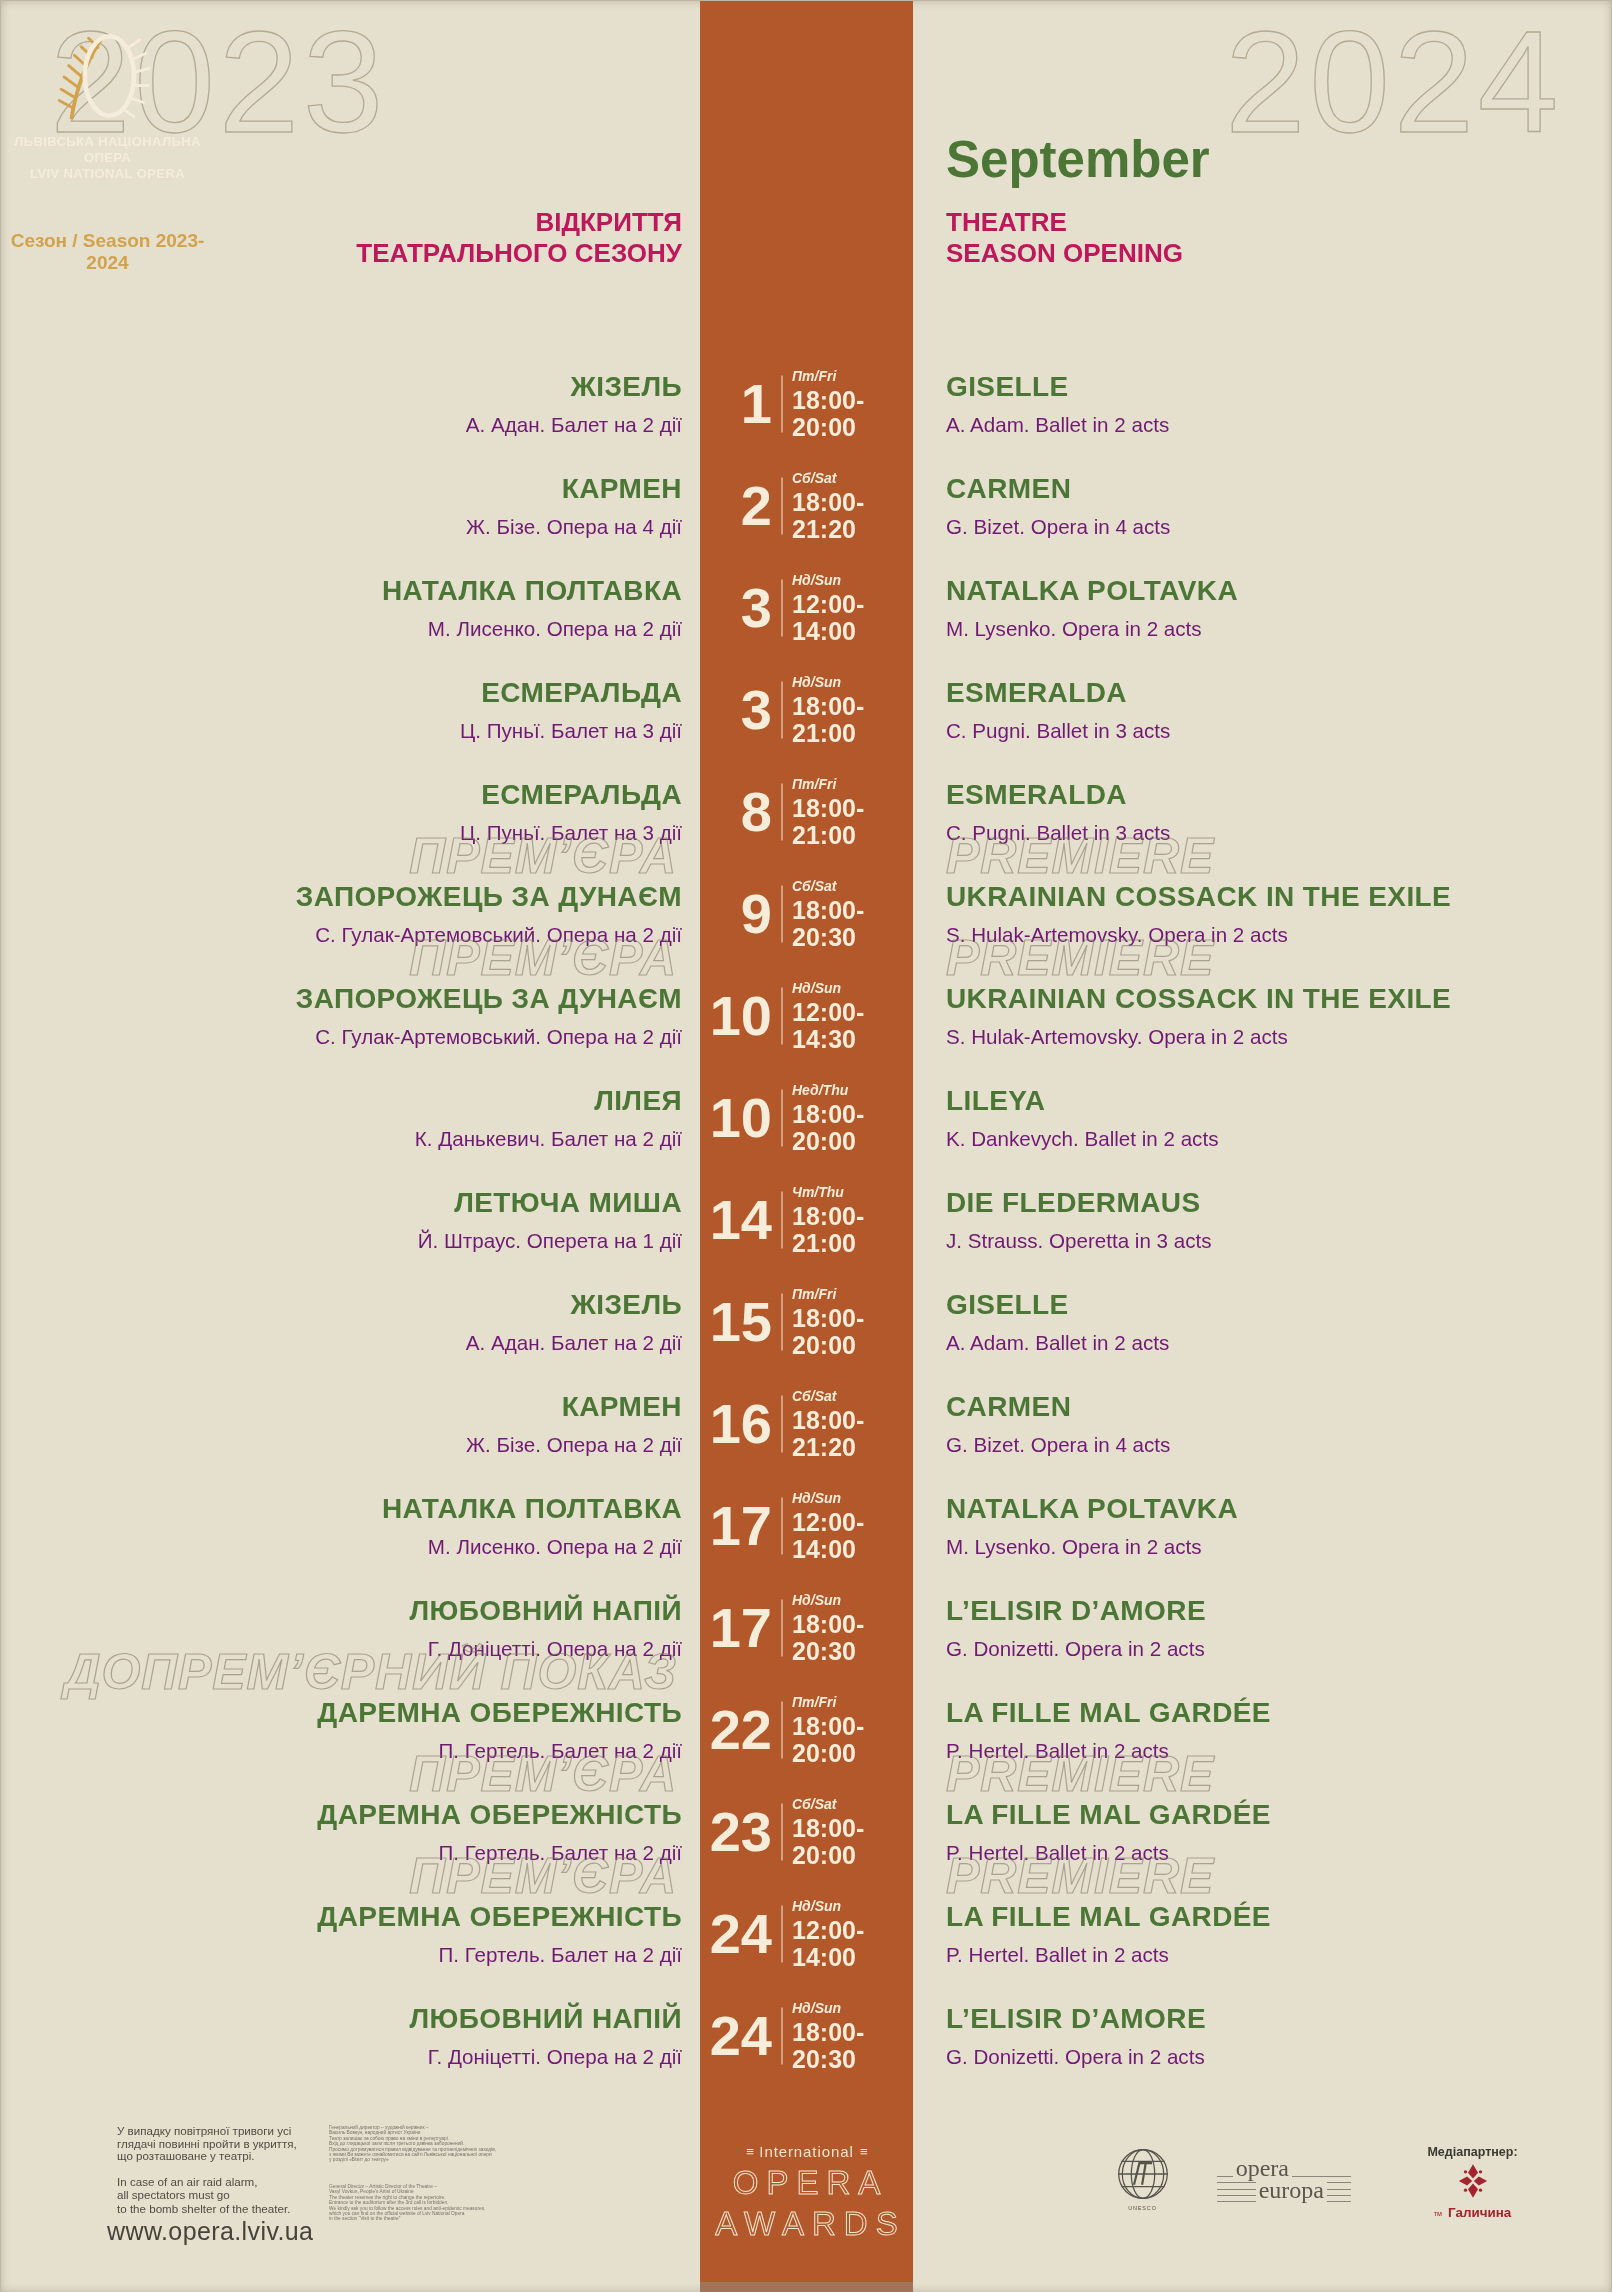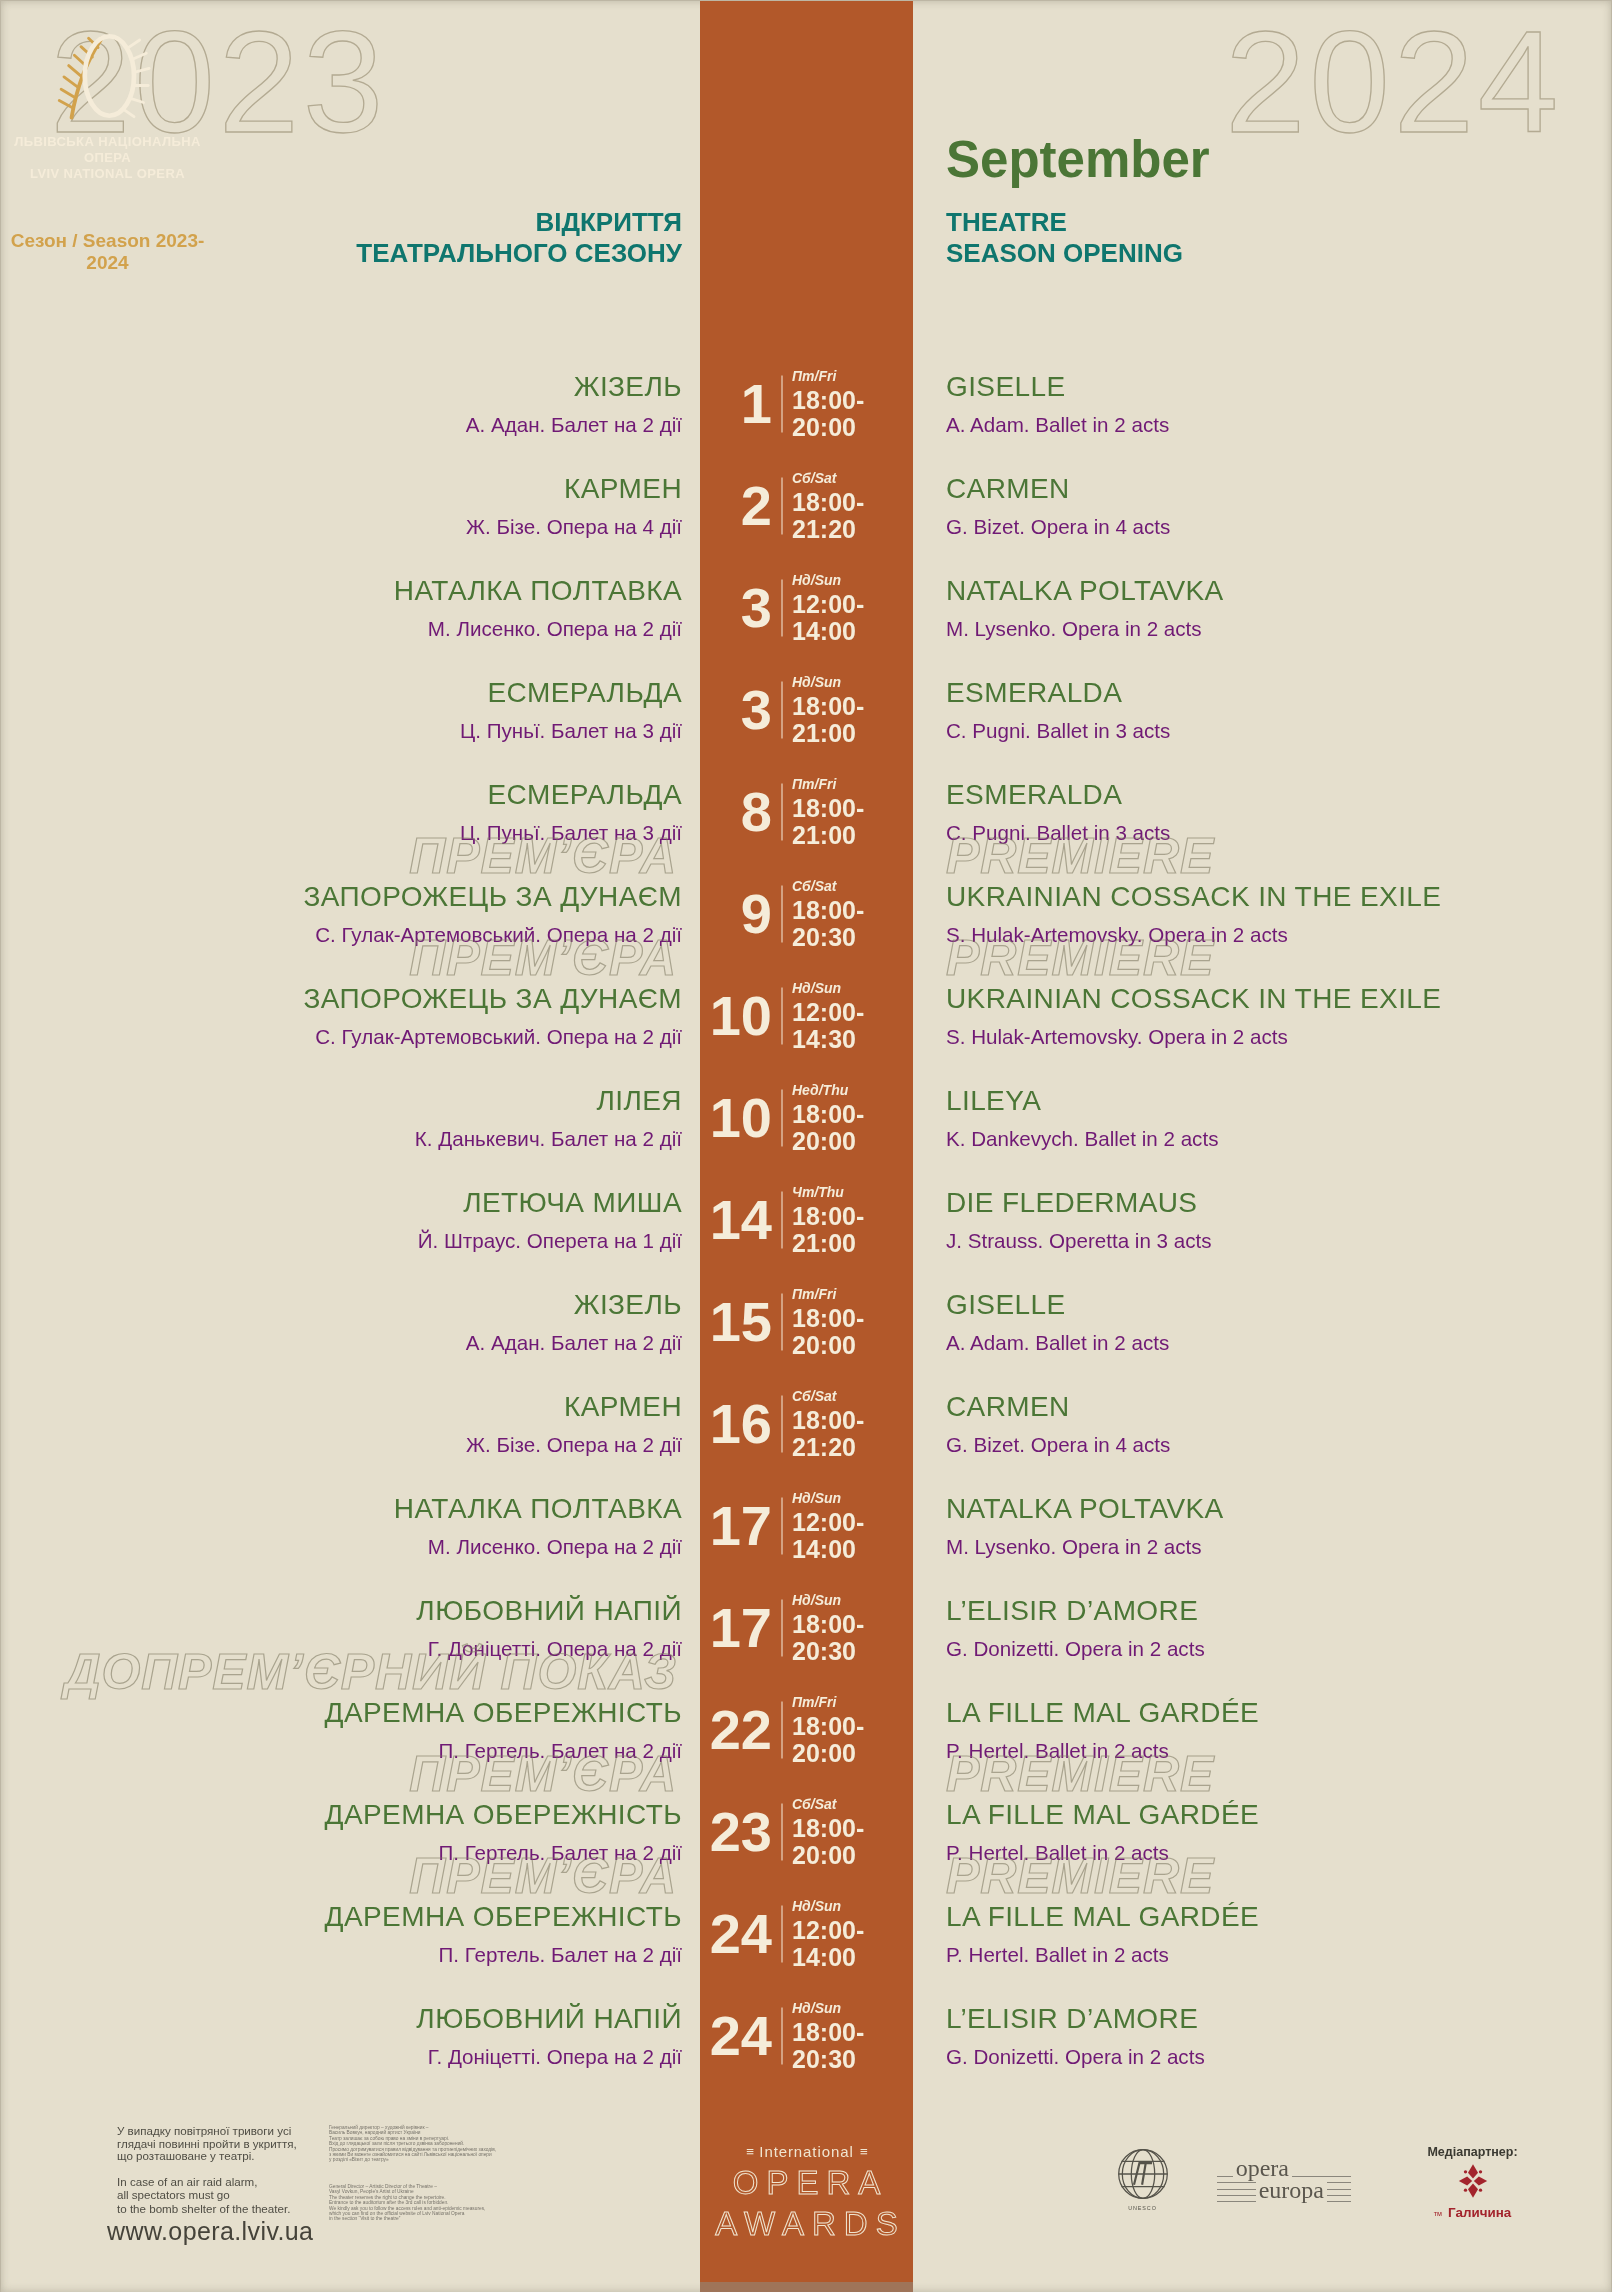--- a/index.html
+++ b/index.html
@@ -20,33 +20,33 @@
   .brand{ position:absolute; left:0; top:21.5px; width:213px; text-align:center; color:#f5ecd9; }
   .brand svg{ display:block; margin:0 auto; }
   .brand-name{ font-size:13px; font-weight:700; letter-spacing:0.4px; line-height:16px; margin-top:5.4px; }
   .season{ position:absolute; left:0; top:229px; width:213px; text-align:center;
            font-size:19px; font-weight:700; color:#d2a24c; }
 
   
   .month{ position:absolute; top:133px; font-size:51px; font-weight:700; color:#4b7636; line-height:1; }
   .month-ua{ left:0; width:681px; text-align:right; }
   .month-en{ left:945px; width:667px; text-align:left; }
-  .month-sub{ position:absolute; top:206px; font-size:26px; font-weight:700; color:#0f766e;
+  .month-sub{ position:absolute; top:206px; font-size:26px; font-weight:700; color:#be185d;
               line-height:31px; white-space:pre-line; }
   .sub-ua{ left:0; width:681px; text-align:right; }
   .sub-en{ left:945px; width:667px; text-align:left; }
 
   
   .rows{ position:absolute; left:0; top:352px; width:1612px; }
   .row{ position:relative; height:102px; }
   .cell-left{ position:absolute; left:0; top:0; width:681px; height:100%;
               display:flex; flex-direction:column; justify-content:center; align-items:flex-end; }
   .cell-right{ position:absolute; left:945px; top:0; width:667px; height:100%;
                display:flex; flex-direction:column; justify-content:center; align-items:flex-start; }
-  .show-title{ font-size:28px; font-weight:400; color:#4b7636; letter-spacing:0.4px; line-height:1; }
+  .show-title{ font-size:28px; font-weight:700; color:#4b7636; letter-spacing:0.4px; line-height:1; }
   .show-sub{ font-size:20.6px; font-weight:400; color:#701a75; line-height:1; margin-top:14.3px;text-align:center; }
   .cell-center{ position:absolute; left:699px; top:0; width:213px; height:100%; }
   .num{ position:absolute; left:0; top:50%; transform:translateY(-50%); width:72px; text-align:right;
         font-size:56px; font-weight:700; color:#f5ecd9; line-height:1; }
   .sep{ position:absolute; left:81px; top:50%; transform:translateY(-50%); width:1.8px; height:57px;
         background:rgba(245,236,217,.5); }
   .daytime{ position:absolute; left:92px; top:50%; transform:translateY(-50%); color:#f5ecd9; }
   .day{ font-size:14px; font-style:italic; font-weight:700; line-height:1.05; }
   .time{ font-size:25px; font-weight:700; line-height:1.05; margin-top:3.6px; }
 

